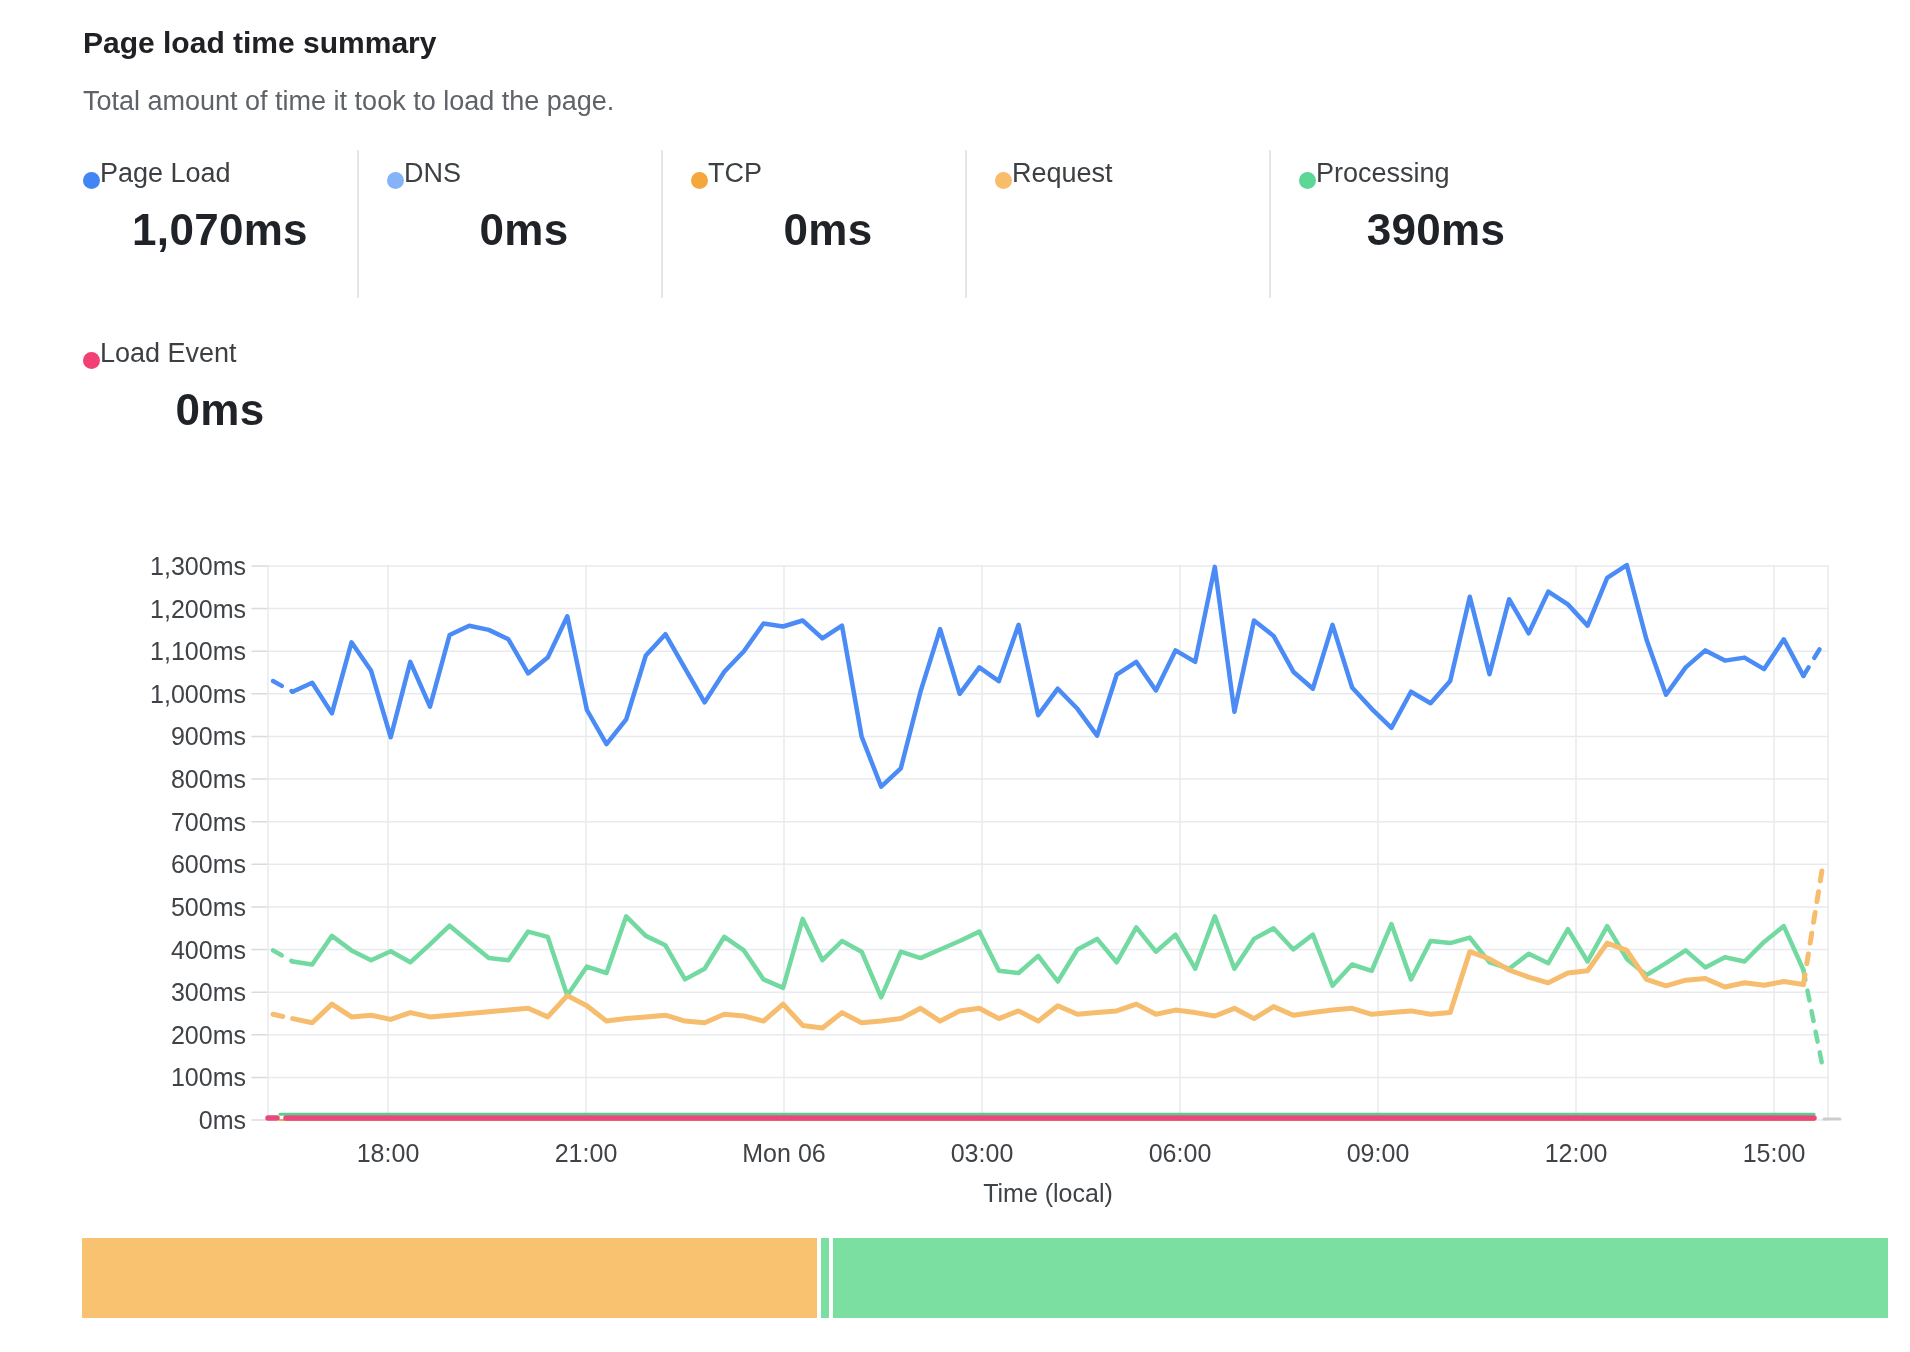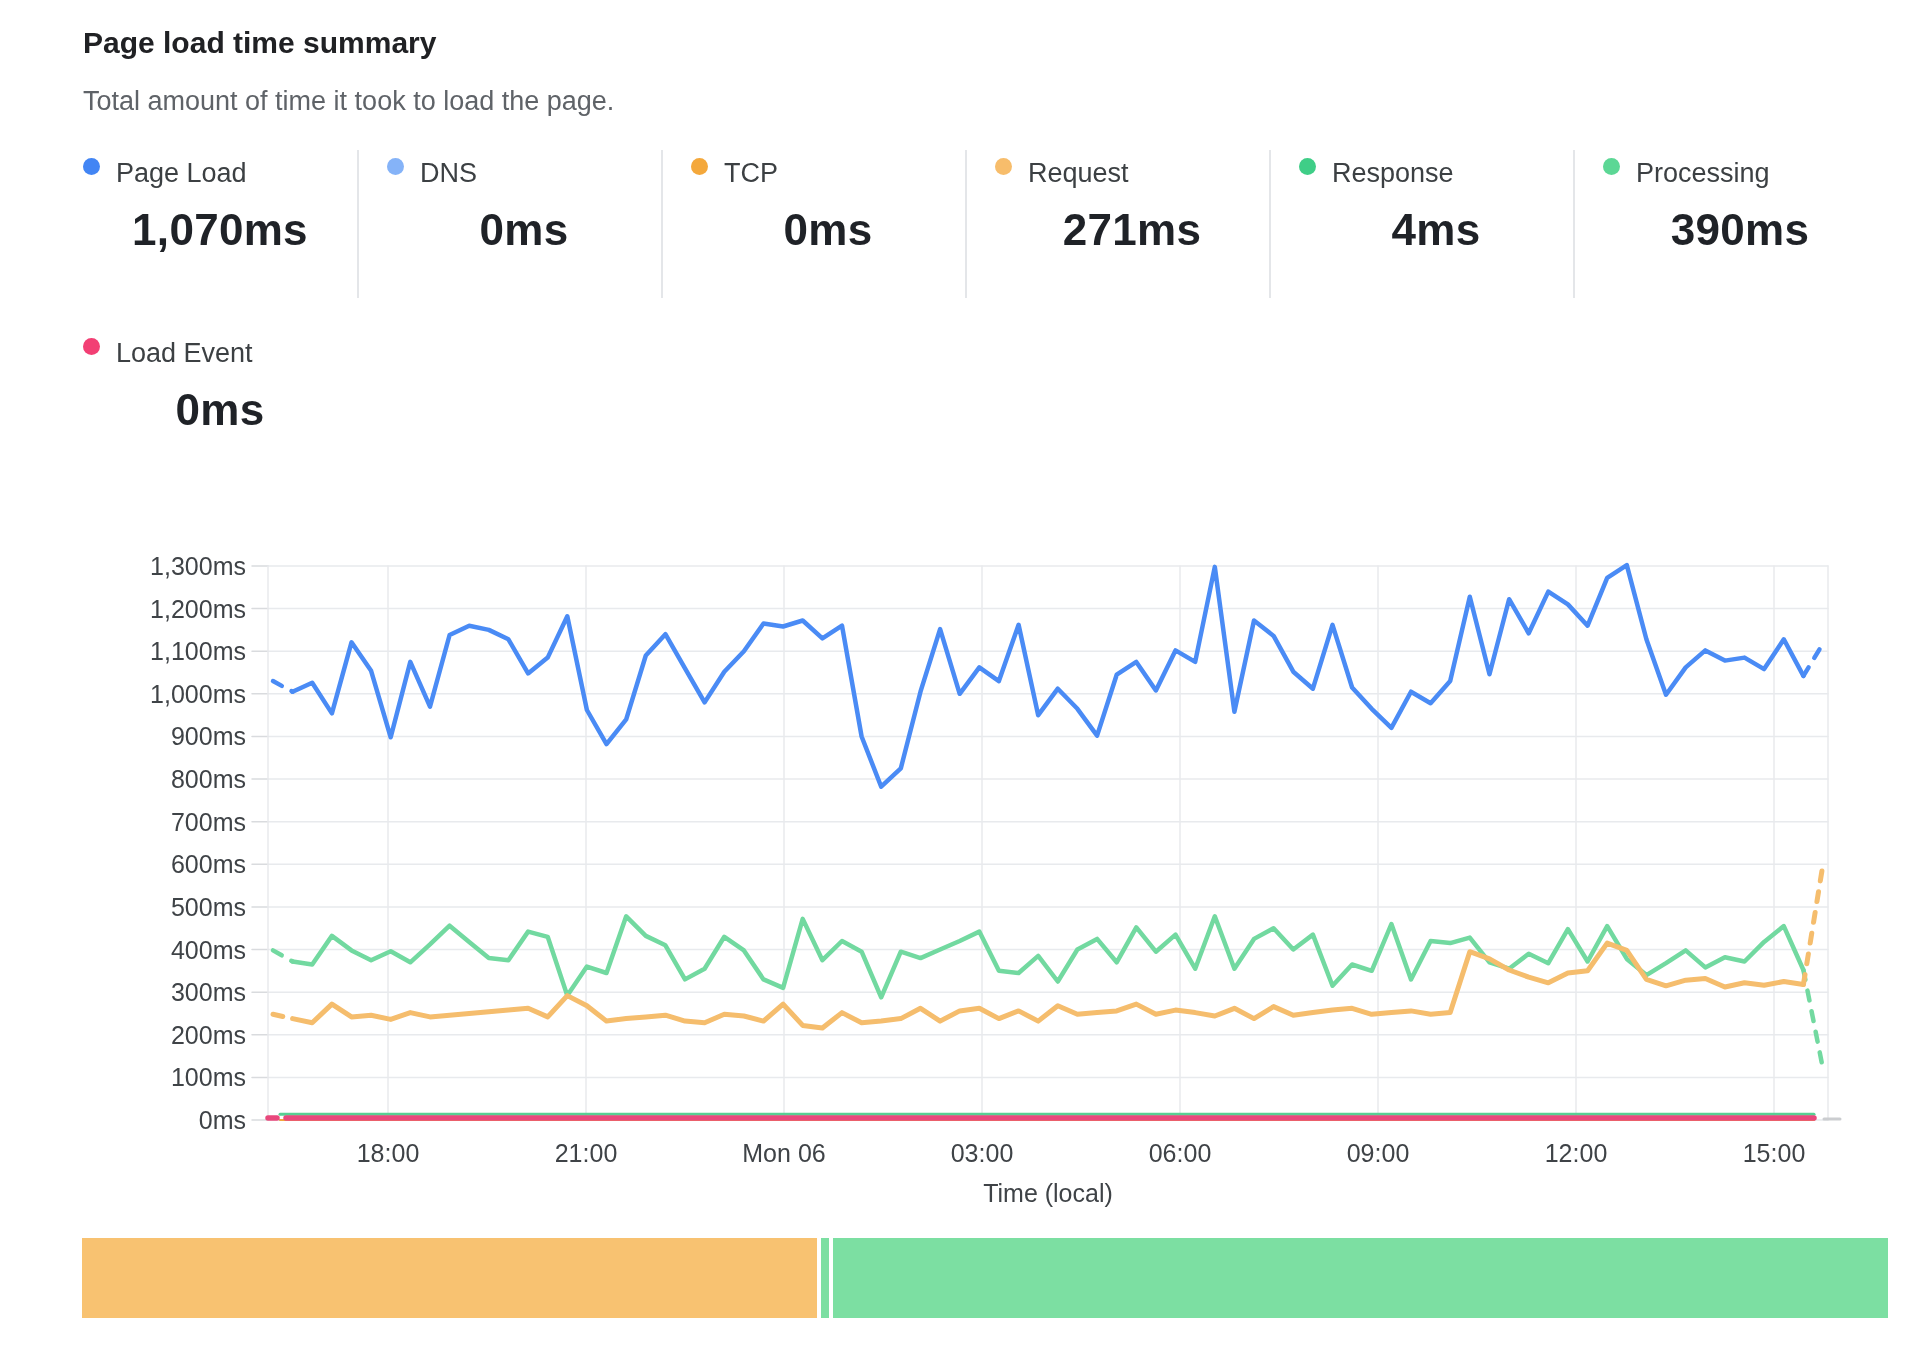--- a/index.html
+++ b/index.html
@@ -5,21 +5,21 @@
   html,body{margin:0;padding:0;background:#ffffff;}
   .page{position:relative;width:1910px;height:1352px;background:#fff;
         font-family:"Liberation Sans",sans-serif;overflow:hidden;margin-left:28px;}
   .title{position:absolute;left:55px;top:26px;font-size:30px;font-weight:700;color:#202124;}
   .subtitle{position:absolute;left:55px;top:86px;font-size:27px;color:#5f6368;text-align:right;}
   .metrics-row{position:absolute;left:55px;display:flex;align-items:stretch;}
   .metrics-row.r1{top:150px;}
   .metrics-row.r2{top:330px;}
   .metric{width:274px;padding:8px 0 0 0;min-height:140px;}
   .metric + .metric{border-left:2px solid #e4e6e9;padding-left:28px;}
-  .metric-label{display:flex;align-items:flex-start;gap:16px;font-size:27px;color:#3c4043;}
+  .metric-label{display:flex;align-items:flex-end;gap:0;font-size:27px;color:#3c4043;}
   .dot{width:17px;height:17px;border-radius:50%;flex:0 0 auto;}
   .metric-value{margin-top:16px;font-size:44px;font-weight:700;color:#1f2227;letter-spacing:.3px;text-align:center;}
   svg.chart{position:absolute;left:0;top:0;}
   svg.chart text{font-family:"Liberation Sans",sans-serif;}
   .footer-bar{position:absolute;left:54px;top:1238px;width:1806px;height:80px;display:flex;}
   .footer-bar .seg{height:100%;}
   .footer-bar .seg + .seg{margin-left:4px;}
 </style>
 </head>
 <body>
@@ -49,28 +49,20 @@
           <span class="dot" style="background: rgb(244, 168, 59);"></span>
           <span>TCP</span>
         </div>
         <div class="metric-value">0ms</div>
       </div>
       <div class="metric">
         <div class="metric-label">
           <span class="dot" style="background: rgb(247, 189, 107);"></span>
           <span>Request</span>
         </div>
-        <div class="metric-value">271ms</div>
-      </div>
-      <div class="metric">
-        <div class="metric-label">
-          <span class="dot" style="background: rgb(63, 206, 135);"></span>
-          <span>Response</span>
-        </div>
-        <div class="metric-value">4ms</div>
       </div>
       <div class="metric">
         <div class="metric-label">
           <span class="dot" style="background: rgb(92, 215, 149);"></span>
           <span>Processing</span>
         </div>
         <div class="metric-value">390ms</div>
       </div>
     </div>
   <div class="metrics-row r2" id="metricsRow2">

